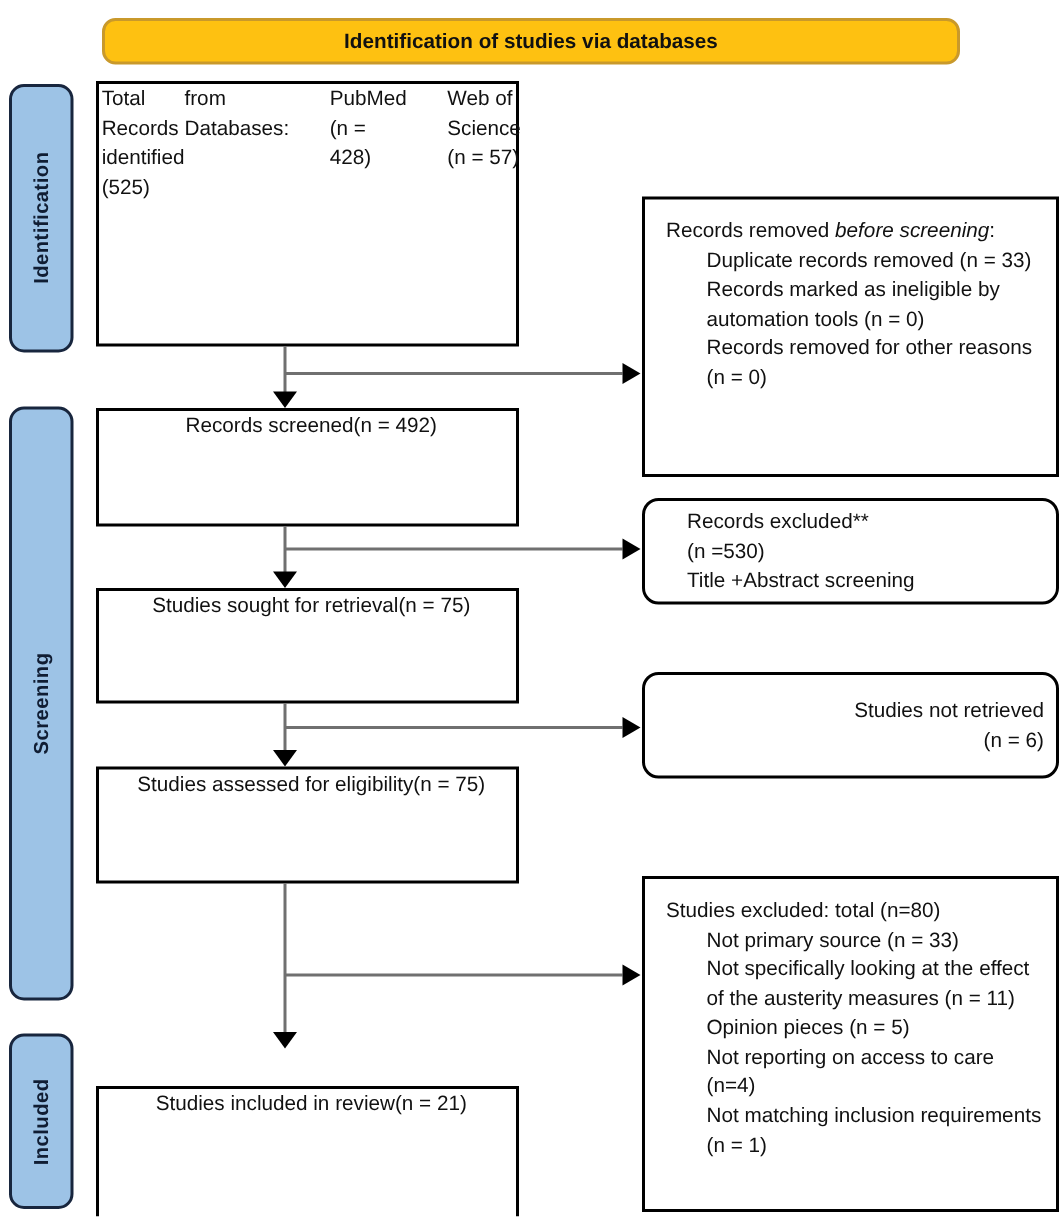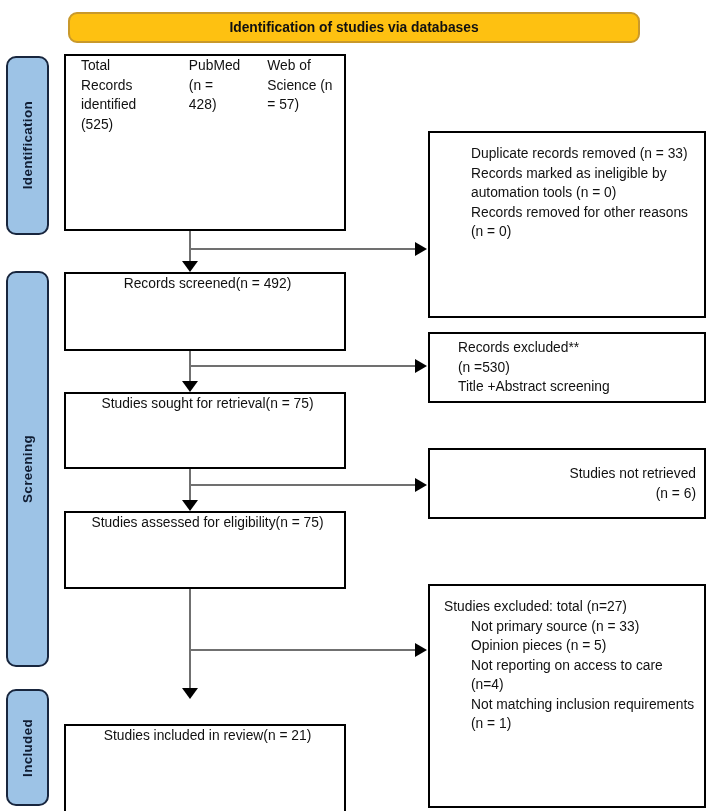--- a/index.html
+++ b/index.html
@@ -30,21 +30,21 @@
     border:2.5px solid #000;box-sizing:border-box;
     display:flex;justify-content:center;
     padding:0 10px 0 15px;font-size:13.8px;line-height:1.42;
   }
   
   .rbox{
     position:absolute;left:428px;width:278px;background:#fff;
     border:2px solid #000;box-sizing:border-box;
     padding:11px 8px 0 14px;font-size:13.8px;line-height:1.42;
   }
-  .rbox.centered{display:flex;flex-direction:column;justify-content:center;padding-top:0;}
+  .rbox.centered{display:flex;flex-direction:column;justify-content:center;padding-top:0;border-radius:11px;}
   .item{margin-left:27px;}
   .it{font-style:italic;}
   
   .vline{position:absolute;width:2px;background:#707070;}
   .hline{position:absolute;height:1.5px;background:#707070;}
   .head-down{position:absolute;width:0;height:0;
     border-left:8px solid transparent;border-right:8px solid transparent;border-top:11px solid #000;}
   .head-right{position:absolute;width:0;height:0;
     border-top:7px solid transparent;border-bottom:7px solid transparent;border-left:12px solid #000;}
 </style>
@@ -62,20 +62,21 @@
   </div>
   <div class="phase" style="top:271px;height:396px;">
     <span>Screening</span>
   </div>
   <div class="phase" style="top:689px;height:117px;">
     <span>Included</span>
   </div>
 
   <div class="fbox" style="top:54px;height:177px;">
     <div>Total Records identified (525)</div>
+    <div>from Databases:</div>
     <div class="item">PubMed (n = 428)</div>
     <div class="item">Web of Science (n = 57)</div>
   </div>
 
   <div class="fbox" style="top:272px;height:79px;">
     <div>Records screened</div>
     <div>(n = 492)</div>
   </div>
 
   <div class="fbox" style="top:392px;height:77px;">
@@ -87,39 +88,41 @@
     <div>Studies assessed for eligibility</div>
     <div>(n = 75)</div>
   </div>
 
   <div class="fbox" style="top:724px;height:107px;">
     <div>Studies included in review</div>
     <div>(n = 21)</div>
   </div>
 
   <div class="rbox" style="top:131px;height:187px;">
+    <div><span>Records removed </span><span class="it">before screening</span><span>:</span></div>
     <div class="item">Duplicate records removed (n = 33)</div>
     <div class="item">Records marked as ineligible by automation tools (n = 0)</div>
     <div class="item">Records removed for other reasons (n = 0)</div>
   </div>
 
   <div class="rbox centered" style="top:332px;height:71px;">
     <div style="padding-left:14px;">Records excluded**</div>
     <div style="padding-left:14px;">(n =530)</div>
     <div style="padding-left:14px;">Title +Abstract screening</div>
   </div>
 
   <div class="rbox centered" style="top:448px;height:71px;align-items:flex-end;">
     <div style="padding-left:14px;">Studies not retrieved</div>
     <div style="padding-left:14px;">(n = 6)</div>
   </div>
 
   <div class="rbox" style="top:584px;height:224px;">
-    <div>Studies excluded: total (n=27)</div>
+    <div>Studies excluded: total (n=80)</div>
     <div class="item">Not primary source (n = 33)</div>
+    <div class="item">Not specifically looking at the effect of the austerity measures (n = 11)</div>
     <div class="item">Opinion pieces (n = 5)</div>
     <div class="item">Not reporting on access to care (n=4)</div>
     <div class="item">Not matching inclusion requirements (n = 1)</div>
   </div>
 
   <div class="vline" style="left:189px;top:231px;height:31px;"></div>
   <div class="head-down" style="left:182px;top:261px;"></div>
   <div class="hline" style="left:190px;top:248px;width:225px;"></div>
   <div class="head-right" style="left:415px;top:242px;"></div>
 

